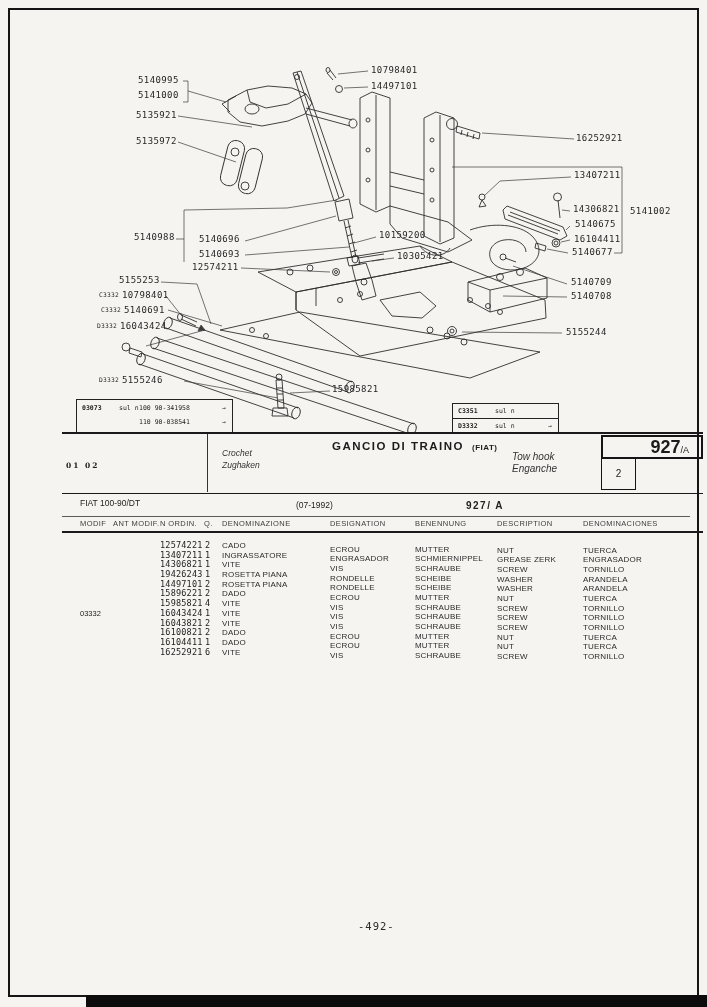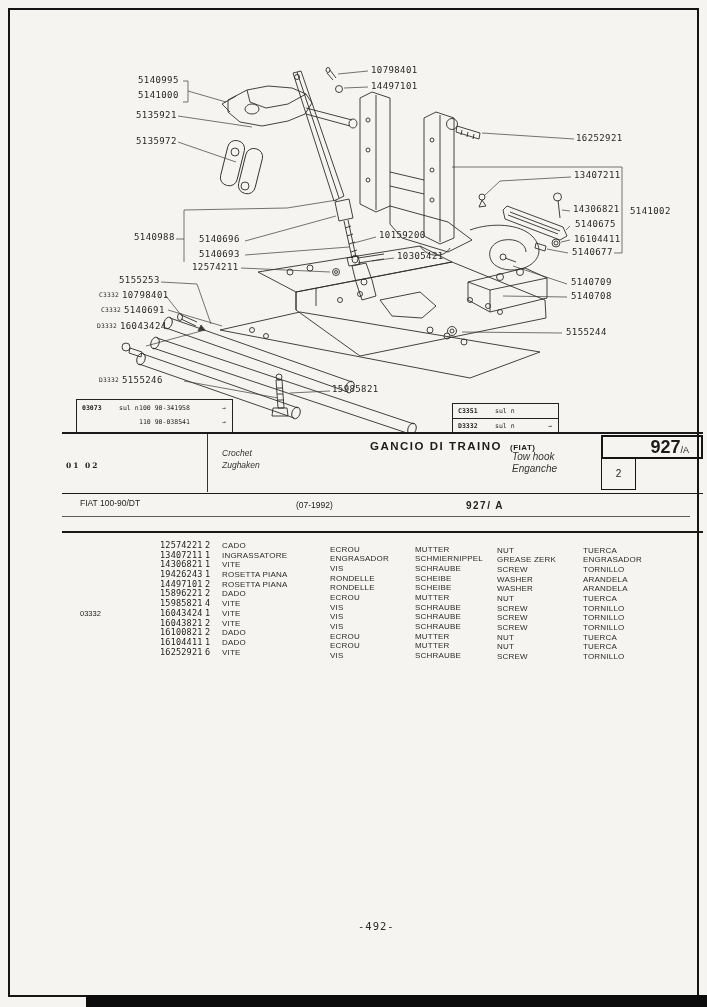--- a/index.html
+++ b/index.html
@@ -26,21 +26,21 @@
   .nb-note{position:absolute;left:42px;}
   .nb-range{position:absolute;left:62px;}
   .nb-arrow{position:absolute;right:6px;}
 
   
   .model{left:64px;top:437px;font-family:"DejaVu Serif",serif;font-weight:bold;
          font-size:18px;letter-spacing:.5px;color:#1b1b1b;}
   .model-sub{left:66px;top:461px;font-family:"DejaVu Serif",serif;font-weight:bold;
              font-size:7.5px;letter-spacing:2px;}
   .lang-it{left:222px;top:447px;font-style:italic;font-size:8.5px;line-height:12px;color:#333;}
-  .gtitle{left:370px;top:440px;font-weight:bold;font-size:11.5px;letter-spacing:1.5px;color:#1b1b1b;}
+  .gtitle{left:332px;top:440px;font-weight:bold;font-size:11.5px;letter-spacing:1.5px;color:#1b1b1b;}
   .gbrand{font-size:8px;letter-spacing:.5px;margin-left:8px;}
   .lang-en{left:512px;top:451px;width:72px;text-align:left;font-style:italic;
            font-size:10px;line-height:12px;color:#333;}
   .plate-box{left:601px;top:435px;width:102px;height:24px;border:2px solid #151515;
              box-sizing:border-box;text-align:right;padding-right:12px;
              font-weight:bold;font-size:18px;line-height:20px;color:#1b1b1b;}
   .plate-suffix{font-size:9px;font-weight:normal;}
   .sheet-box{left:601px;top:459px;width:35px;height:31px;box-sizing:border-box;
              border-left:1.5px solid #151515;border-right:1.5px solid #151515;
              border-bottom:1.5px solid #151515;text-align:center;font-size:10px;padding-top:9px;}
@@ -297,20 +297,31 @@
   </div>
   <div class="abs sheet-box">
     <span>2</span>
   </div>
   <div class="hline" style="left:62px;top:493px;width:641px;height:1px"></div>
 
   <div class="abs tmeta-model">FIAT 100-90/DT</div>
   <div class="abs tmeta-date">(07-1992)</div>
   <div class="abs tmeta-plate">927/ A</div>
   <div class="hline" style="left:62px;top:516px;width:628px;height:1px;opacity:.7"></div>
+  <div class="abs thead" style="left:0;top:519px;width:707px;height:12px">
+    <span style="left:80px">MODIF</span>
+    <span style="left:113px">ANT MODIF.</span>
+    <span style="left:160px">N ORDIN.</span>
+    <span style="left:204px">Q.</span>
+    <span style="left:222px">DENOMINAZIONE</span>
+    <span style="left:330px">DESIGNATION</span>
+    <span style="left:415px">BENENNUNG</span>
+    <span style="left:497px">DESCRIPTION</span>
+    <span style="left:583px">DENOMINACIONES</span>
+  </div>
   <div class="hline" style="left:62px;top:531px;width:641px;height:1.5px"></div>
   <div class="rows">
       <div class="trow">
         <span class="c-modif"></span>
         <span class="c-ant"></span>
         <span class="c-part">12574221</span>
         <span class="c-qty">2</span>
         <span class="c-it">CADO</span>
         <span class="c-fr">ECROU</span>
         <span class="c-de">MUTTER</span>

